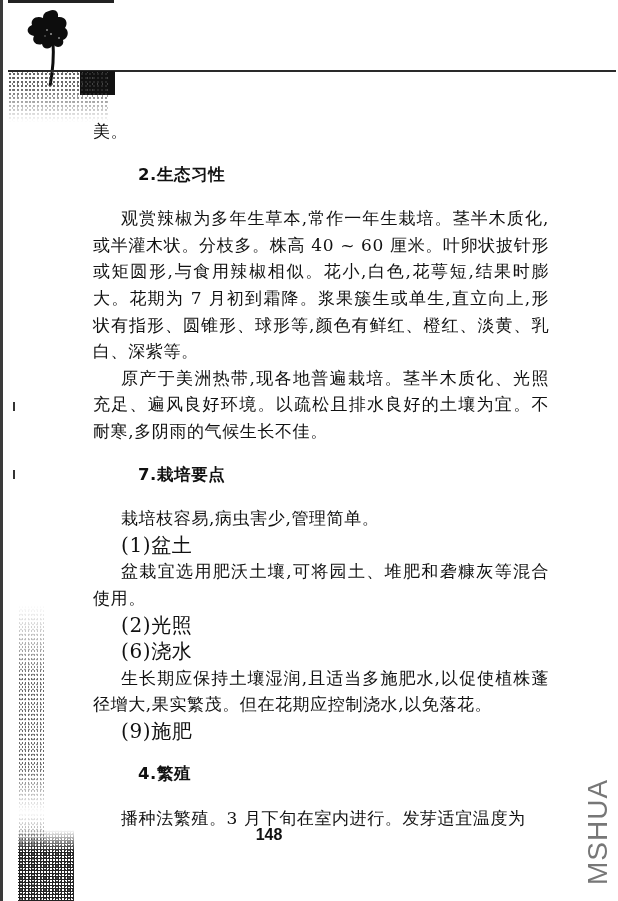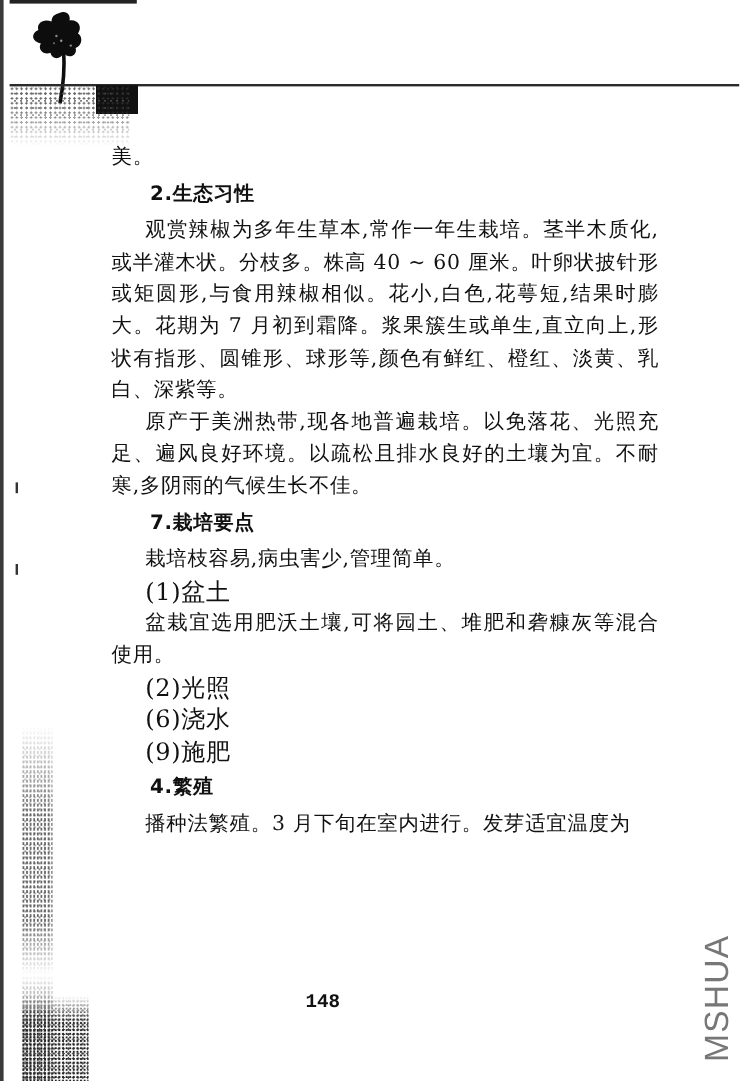--- a/index.html
+++ b/index.html
@@ -37,26 +37,26 @@
       mask-image: linear-gradient(to bottom, #000 30%, transparent 100%);
     }
     .logo { position: absolute; left: 25px; top: 8px; width: 60px; height: 80px; }
     .text-area {
       position: absolute; left: 93px; top: 118px; width: 456px;
       font-size: 17px; line-height: 26.6px; letter-spacing: 0.6px;
       text-align: justify;
     }
     .p { margin: 0; text-indent: 28px; }
     .p.noindent { text-indent: 0; }
-    .h { margin: 4px; padding-left: 28px; font-family: "DejaVu Sans", "Liberation Sans", sans-serif; font-weight: bold; font-size: 16.5px; }
+    .h { margin: 17px; padding-left: 28px; font-family: "DejaVu Sans", "Liberation Sans", sans-serif; font-weight: bold; font-size: 16.5px; }
     .sub { margin: 0; padding-left: 28px; font-size: 20px; }
     .page-number {
       position: absolute; left: 0; width: 538px; top: 826px;
       text-align: center; font-size: 16px; font-weight: bold;
-      font-family: Liberation Mono, monospace;
+      font-family: Liberation Sans, sans-serif;
     }
     .watermark {
       position: absolute; left: 582px; top: 885px;
       transform-origin: 0 0; transform: rotate(-90deg);
       font-family: "Liberation Sans", sans-serif; font-size: 28px;
       color: #777; letter-spacing: 1px; white-space: nowrap;
     }
     .tick { position: absolute; left: 13px; width: 2px; height: 9px; background: #333; }
     .speckle-bottom {
       position: absolute; left: 18px; top: 605px; width: 26px; height: 296px;
@@ -96,27 +96,28 @@
 </svg>
 
 <div class="header-rule"></div>
 <div class="header-block"></div>
 <div class="speckle-top"></div>
 
 <div class="text-area">
   <p class="p noindent">美。</p>
   <p class="h">2.生态习性</p>
   <p class="p">观赏辣椒为多年生草本,常作一年生栽培。茎半木质化,或半灌木状。分枝多。株高 40 ~ 60 厘米。叶卵状披针形或矩圆形,与食用辣椒相似。花小,白色,花萼短,结果时膨大。花期为 7 月初到霜降。浆果簇生或单生,直立向上,形状有指形、圆锥形、球形等,颜色有鲜红、橙红、淡黄、乳白、深紫等。</p>
-  <p class="p">原产于美洲热带,现各地普遍栽培。以免落花、光照充足、遍风良好环境。以疏松且排水良好的土壤为宜。不耐寒,多阴雨的气候生长不佳。</p>
+  <p class="p">原产于美洲热带,现各地普遍栽培。茎半木质化、光照充足、遍风良好环境。以疏松且排水良好的土壤为宜。不耐寒,多阴雨的气候生长不佳。</p>
   <p class="h">7.栽培要点</p>
   <p class="p">栽培枝容易,病虫害少,管理简单。</p>
   <p class="sub">(1)盆土</p>
   <p class="p">盆栽宜选用肥沃土壤,可将园土、堆肥和砻糠灰等混合使用。</p>
   <p class="sub">(2)光照</p>
   <p class="sub">(6)浇水</p>
+  <p class="p">生长期应保持土壤湿润,且适当多施肥水,以促使植株蓬径增大,果实繁茂。但在花期应控制浇水,以免落花。</p>
   <p class="sub">(9)施肥</p>
   <p class="h">4.繁殖</p>
   <p class="p">播种法繁殖。3 月下旬在室内进行。发芽适宜温度为</p>
 </div>
 
 <div class="page-number">148</div>
 
 <div class="tick" style="top:402px;"></div>
 <div class="tick" style="top:470px;"></div>
 <div class="speckle-bottom"></div>

